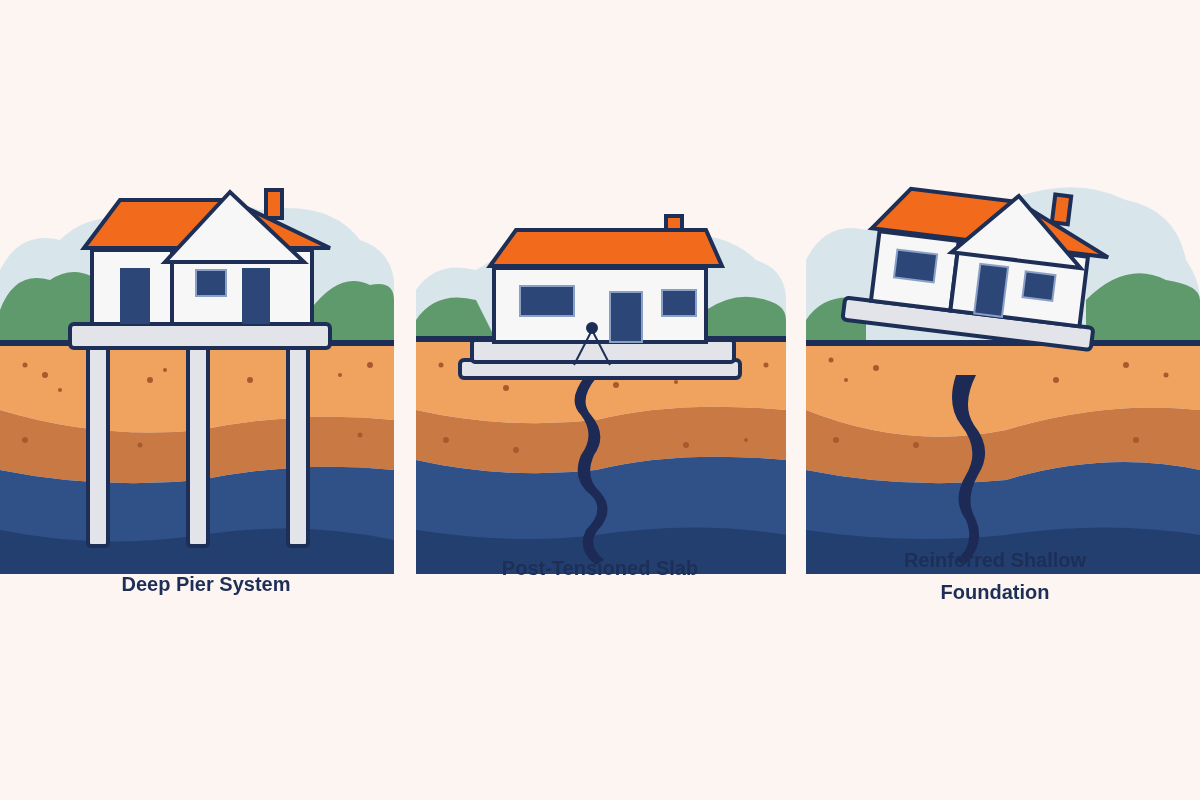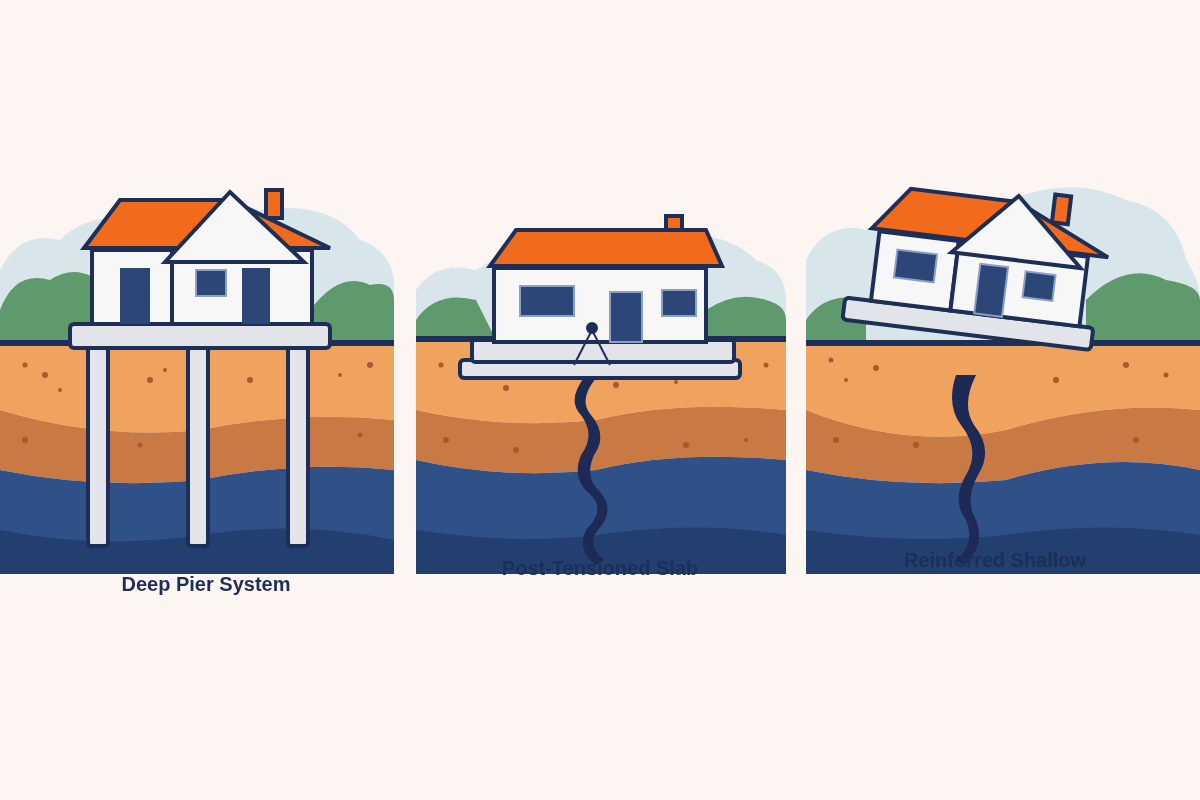--- a/index.html
+++ b/index.html
@@ -123,13 +123,14 @@
       <rect x="170" y="116" width="28" height="50" fill="#2b4677" stroke="#8aa0c6" stroke-width="2"></rect>
       <rect x="216" y="118" width="30" height="26" fill="#2b4677" stroke="#8aa0c6" stroke-width="2"></rect>
     </g>
   </svg>
 </div>
 
 <div class="caption" style="left:0;width:412px;top:568px;">Deep Pier System</div>
 <div class="caption" style="left:410px;width:380px;top:552px;">Post-Tensioned Slab</div>
 <div class="caption" style="left:790px;width:410px;top:544px;text-align:center;">
   <div>Reinforred Shallow</div>
+  <div>Foundation</div>
 </div>
 
 </body></html>

